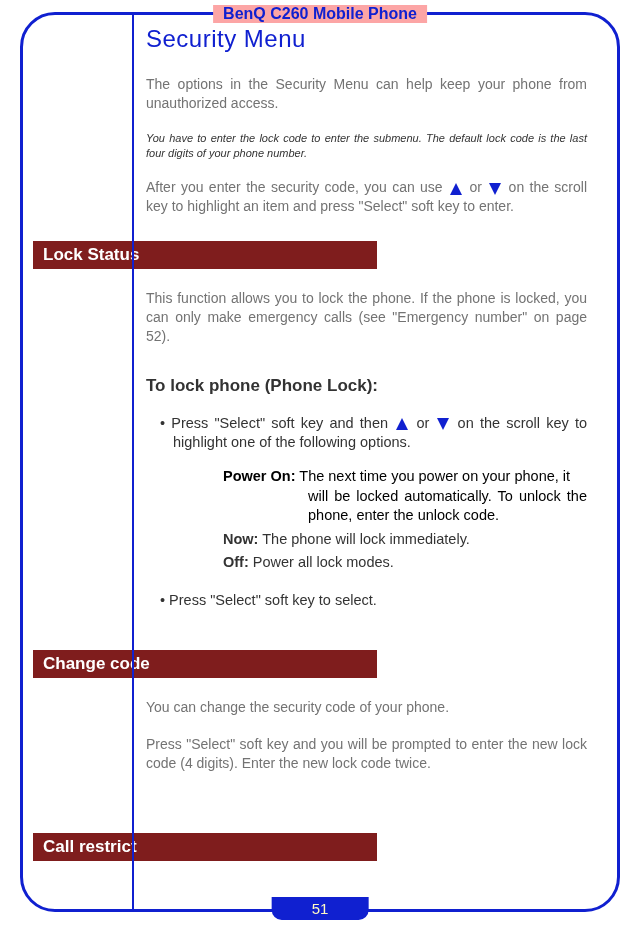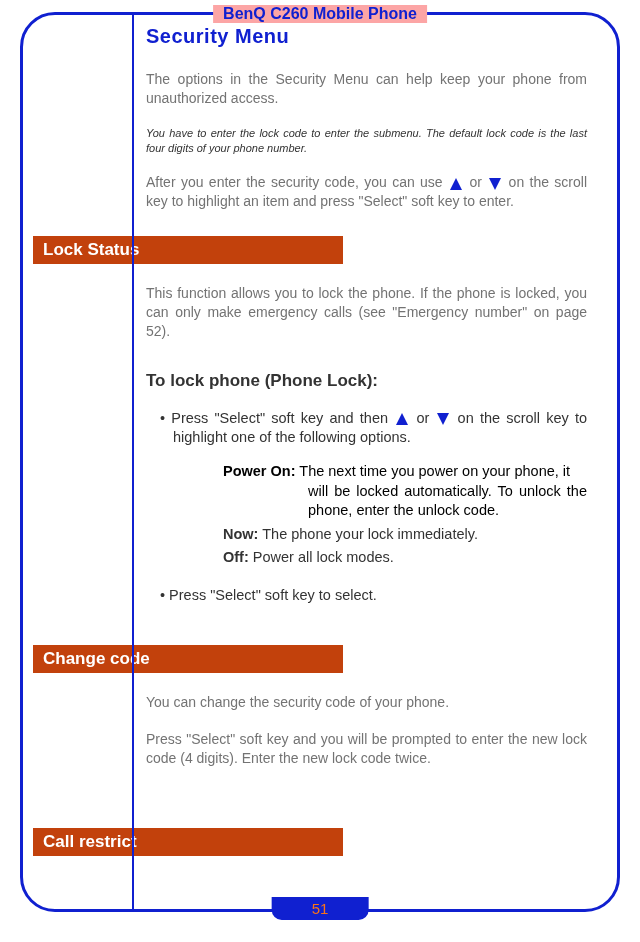--- a/index.html
+++ b/index.html
@@ -45,23 +45,23 @@
       width: 1.5px;
       background: #1020d0;
       z-index: 1;
     }
     .content {
       position: relative;
       padding: 10px 20px 0 0;
     }
     .section-title {
       margin-left: 123px;
-      font-size: 20px;
+      font-size: 24px;
       color: #1020d0;
-      font-weight: bold;
+      font-weight: normal;
       margin-bottom: 22px;
       letter-spacing: 0.5px;
     }
     .body-text {
       margin-left: 123px;
       font-size: 14px;
       color: #737373;
       line-height: 1.35;
       text-align: justify;
       margin-right: 10px;
@@ -72,27 +72,27 @@
       font-size: 11px;
       font-weight: normal;
       font-style: italic;
       color: #333;
       line-height: 1.35;
       text-align: justify;
       margin-right: 10px;
       margin-bottom: 18px;
     }
     .heading-bar {
-      background: #c2410c;
+      background: #7f1d1d;
       color: white;
       font-weight: bold;
       font-size: 17px;
       padding: 4px 10px;
       margin-left: 10px;
-      width: 310px;
+      width: 344px;
       margin-bottom: 20px;
       margin-top: 25px;
     }
     .sub-heading {
       margin-left: 123px;
       font-size: 17px;
       font-weight: bold;
       color: #333;
       margin-bottom: 18px;
       margin-top: 30px;
@@ -153,21 +153,21 @@
       border-top: 12px solid #1020d0;
       vertical-align: middle;
       margin: 0 2px;
     }
     .page-number-box {
       position: absolute;
       bottom: 22px;
       left: 50%;
       transform: translateX(-50%);
       background: #1020d0;
-      color: #f97316;
+      color: #fef9c3;
       font-size: 15px;
       padding: 3px 40px;
       border-radius: 0 0 10px 10px;
       z-index: 10;
     }
   </style>
 </head>
 <body>
 
 <div class="header-title">BenQ C260 Mobile Phone</div>
@@ -202,21 +202,21 @@
       <span class="arrow-down"></span>
       <span> on the scroll key to highlight one of the following options.</span>
     </p>
 
     <div class="power-on-line">
       <b>Power On:</b><span> The next time you power on your phone, it</span>
     </div>
     <div class="power-on-cont">will be locked automatically. To unlock the phone, enter the unlock code.</div>
 
     <p class="indented-def">
-      <b>Now:</b><span> The phone your lock immediately.</span>
+      <b>Now:</b><span> The phone will lock immediately.</span>
     </p>
 
     <p class="indented-def" style="margin-bottom: 18px;">
       <b>Off:</b><span> Power all lock modes.</span>
     </p>
 
     <p class="bullet-text" style="margin-bottom: 40px;">• Press "Select" soft key to select.</p>
 
     <div class="heading-bar">Change code</div>
 

